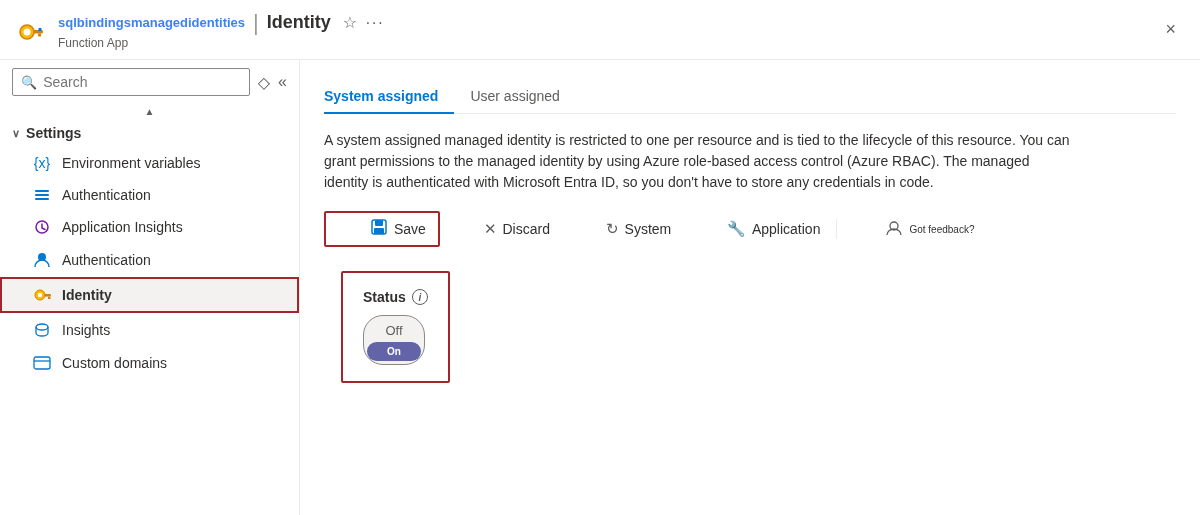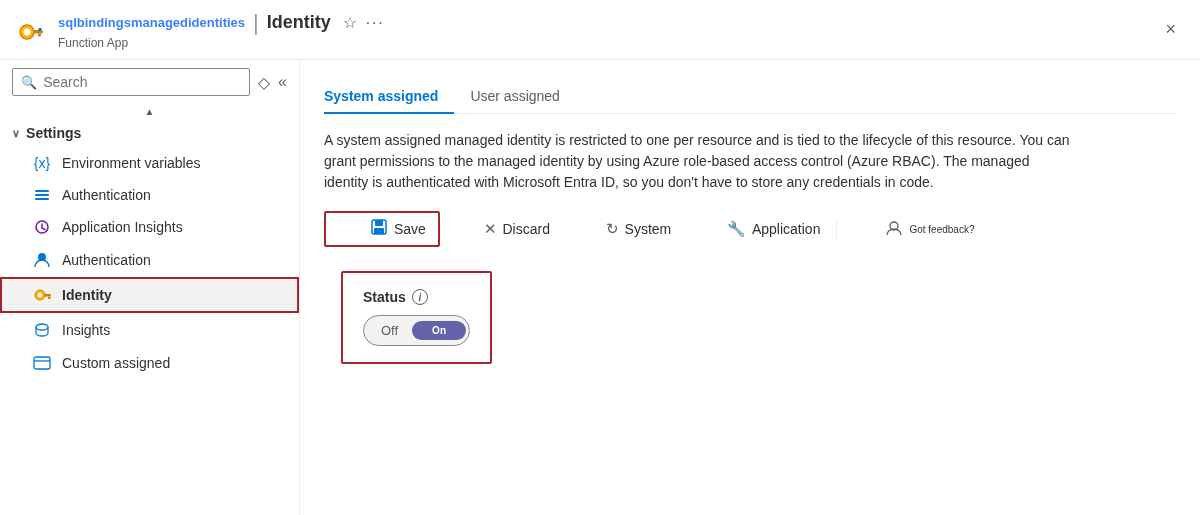--- a/index.html
+++ b/index.html
@@ -38,21 +38,21 @@
     .tab { padding: 8px 16px; font-size: 14px; cursor: pointer; color: #605e5c; border-bottom: 2px solid transparent; margin-bottom: -1px; }
     .tab.active { color: #0078d4; border-bottom: 2px solid #0078d4; font-weight: 700; }
     .tab:first-child { padding-left: 0; }
 
     .description { font-size: 14px; color: #323130; line-height: 1.5; max-width: 750px; margin-bottom: 18px; }
     .toolbar-btn { display: flex; align-items: center; gap: 6px; padding: 5px 10px; font-size: 14px; color: #323130; cursor: pointer; background: none; border: none; margin-left: 32px; }
     .info-icon { width: 16px; height: 16px; border: 1.5px solid #605e5c; border-radius: 50%; display: inline-flex; align-items: center; justify-content: center; font-size: 10px; color: #605e5c; font-style: italic; font-weight: 600; cursor: pointer; }
 
     
     .toggle-container { display: flex; align-items: center; }
-    .toggle-track { display: flex; align-items: center; background: #f3f2f1; border: 1px solid #8a8886; border-radius: 20px; padding: 3px; cursor: pointer; }
+    .toggle-track { display: flex; align-items: center; background: #f3f2f1; border: 1px solid #8a8886; border-radius: 20px; padding: 3px; cursor: pointer; flex-direction: column; }
     .toggle-option { padding: 4px 16px; border-radius: 16px; font-size: 13px; font-weight: 500; cursor: pointer; }
     .toggle-option.off { color: #605e5c; background: transparent; }
     .toggle-option.on { background: #6264a7; color: #fff; border-radius: 16px; font-weight: 600; }
   </style>
 </head>
 <body>
 
 <div class="header">
   <div class="header-icon">
     
@@ -153,21 +153,21 @@
       </span>
       <span>Insights</span>
     </div>
     <div class="nav-item">
       <span class="nav-icon" style="color:#0078d4;font-size:16px;">
         <svg width="18" height="14" viewBox="0 0 18 14" fill="none">
             <rect x="1" y="1" width="16" height="12" rx="2" stroke="#0078d4" stroke-width="1.3"></rect>
             <line x1="1" y1="5" x2="17" y2="5" stroke="#0078d4" stroke-width="1.3"></line>
           </svg>
       </span>
-      <span>Custom assigned</span>
+      <span>Custom domains</span>
     </div>
 
   </div>
 
   <div class="content">
 
     
     <div class="tabs">
       <div class="tab active">System assigned</div>
       <div class="tab">User assigned</div>

